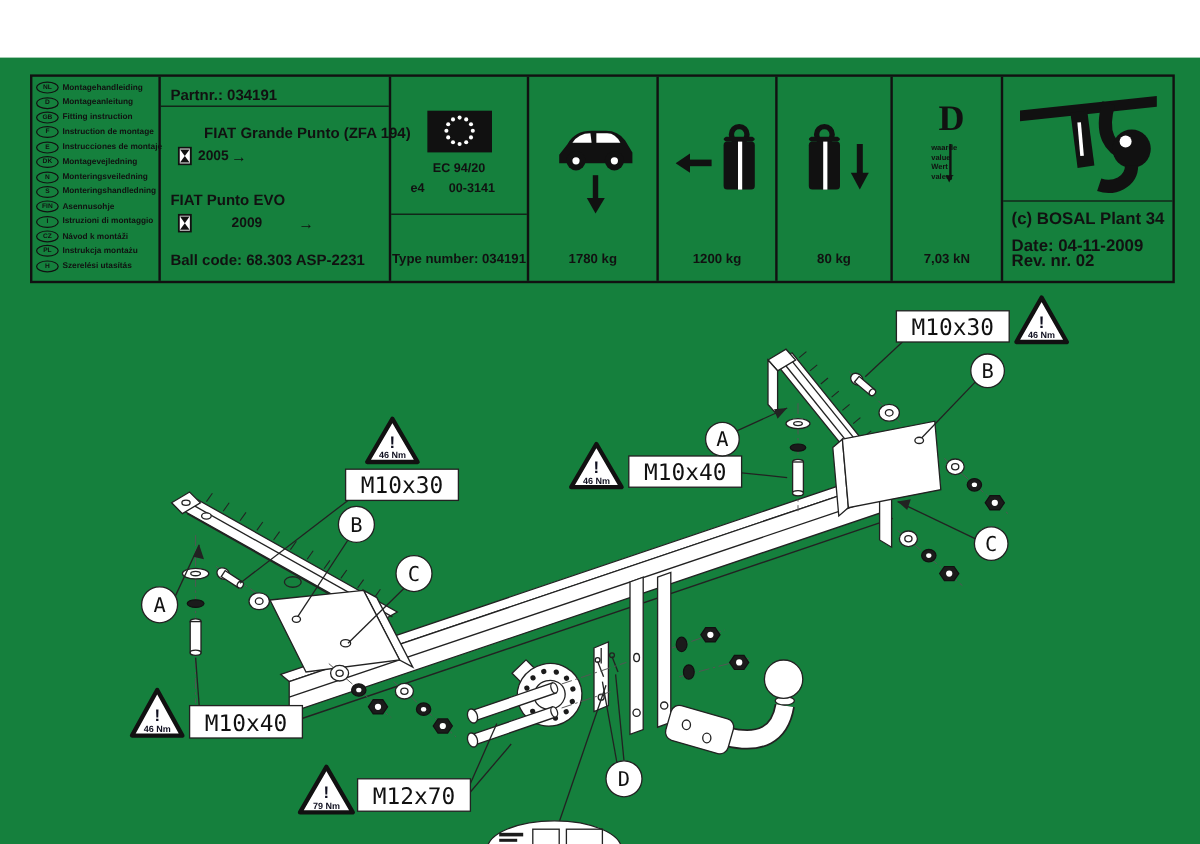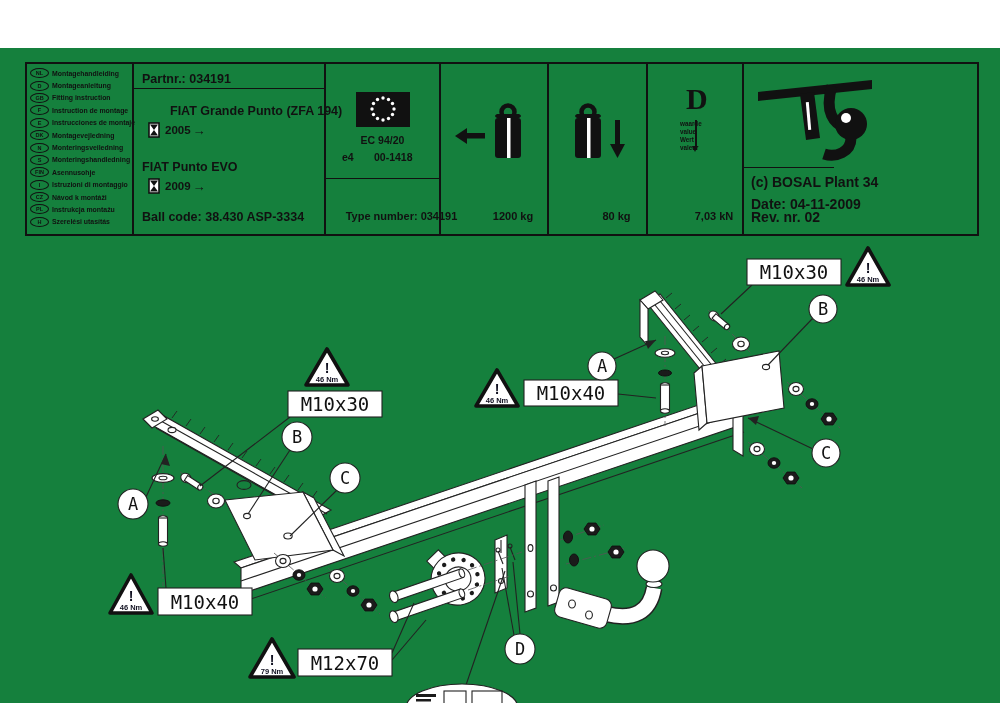--- a/index.html
+++ b/index.html
@@ -17,34 +17,34 @@
   .lang-badge{flex:0 0 17px;height:8px;border:1px solid #111;border-radius:50%;
        font-size:5.5px;font-weight:bold;display:flex;align-items:center;justify-content:center;margin-right:3px;}
   .lang-label{font-size:6.9px;font-weight:bold;white-space:nowrap;}
   
   .pt{position:absolute;font-weight:bold;white-space:nowrap;}
   #partnr{left:8px;top:8px;font-size:12.5px;}
   #part-div{position:absolute;left:0;top:24px;width:100%;border-top:1.6px solid #111;}
   #veh1{left:8px;top:40px;font-size:12.5px;padding-left:28px;}
   #veh2{left:8px;top:96px;font-size:12.5px;}
   .yr{display:flex;align-items:center;position:absolute;left:14px;font-weight:bold;font-size:11.5px;}
-  #yr1{top:58px;} #yr2{top:114px;}
+  #yr1{top:58px;} #yr2{top:114px;gap:28px;}
   .yr svg{margin-right:5px;}
   .arrow-g{font-size:13px;margin-left:2px;}
   #ballcode{left:8px;top:146px;font-size:12.5px;}
   
   #flag{position:absolute;left:30px;top:28px;}
   .ap{position:absolute;width:100%;text-align:center;font-weight:bold;font-size:10.5px;}
   #ec{top:70px;} 
   #enum{top:87px;text-align:left;}
   #enum span{position:absolute;}
   #emark{left:16px;} #anum{left:48px;}
   #type-div{position:absolute;left:0;top:114px;width:100%;border-top:1.6px solid #111;}
   .botlabel{position:absolute;left:0;bottom:12px;width:100%;text-align:center;
-            font-weight:bold;font-size:11px;white-space:nowrap;padding-left:19px;}
+            font-weight:bold;font-size:11px;white-space:nowrap;}
   
   .icn{position:absolute;}
   
   #dletter{position:absolute;left:38px;top:18px;font-family:"Liberation Serif",serif;
            font-weight:bold;font-size:30px;}
   #dwords{position:absolute;left:32px;top:56px;font-size:6.3px;font-weight:bold;line-height:8px;}
   #darrow{position:absolute;left:47px;top:56px;width:1.5px;height:30px;background:#111;}
   #darrow:after{content:"";position:absolute;left:-2.8px;bottom:-5px;border:3.5px solid transparent;border-top:6px solid #111;}
   
   #bosal-div{position:absolute;left:0;top:103px;width:100%;border-top:1.6px solid #111;}
@@ -140,21 +140,21 @@
       <div class="pt" id="veh2">FIAT Punto EVO</div>
       <div class="yr" id="yr2">
         <svg width="12" height="16">
             <rect x="1" y="1" width="10" height="14" fill="#fff" stroke="#111" stroke-width="1.6"></rect>
             <polygon points="2,2.5 10,2.5 6,8" fill="#111"></polygon>
             <polygon points="2,13.5 10,13.5 6,8" fill="#111"></polygon>
           </svg>
         <span>2009</span>
         <span class="arrow-g">→</span>
       </div>
-      <div class="pt" id="ballcode">Ball code: 38.430 ASP-3334</div>
+      <div class="pt" id="ballcode">Ball code: 68.303 ASP-2231</div>
     </div>
 
     <div class="cell">
       <svg id="flag" width="54" height="36">
         <rect x="0" y="0" width="54" height="35" fill="#111"></rect>
         <g fill="#fff">
           <circle cx="38" cy="17" r="1.7"></circle>
             <circle cx="36.5" cy="22.5" r="1.7"></circle>
             <circle cx="32.5" cy="26.5" r="1.7"></circle>
           <circle cx="27" cy="28" r="1.7"></circle>
@@ -164,26 +164,40 @@
             <circle cx="17.5" cy="11.5" r="1.7"></circle>
             <circle cx="21.5" cy="7.5" r="1.7"></circle>
           <circle cx="27" cy="6" r="1.7"></circle>
             <circle cx="32.5" cy="7.5" r="1.7"></circle>
             <circle cx="36.5" cy="11.5" r="1.7"></circle>
         </g>
       </svg>
       <div class="ap" id="ec">EC 94/20</div>
       <div class="ap" id="enum">
         <span id="emark">e4</span>
-        <span id="anum">00-1418</span>
+        <span id="anum">00-3141</span>
       </div>
       <div id="type-div"></div>
       <div class="botlabel">Type number: 034191</div>
     </div>
 
+    <div class="cell">
+      <svg class="icn" style="left:22px;top:38px;" width="66" height="78">
+        <path d="M3,27 L10,18 Q16,7 30,7 L42,7 Q52,7 58,15 L64,25 L64,34 L3,34 Z" fill="#111"></path>
+        <circle cx="17" cy="32" r="8" fill="#111"></circle>
+          <circle cx="17" cy="32" r="3" fill="#fff"></circle>
+        <circle cx="49" cy="32" r="8" fill="#111"></circle>
+          <circle cx="49" cy="32" r="3" fill="#fff"></circle>
+        <path d="M14,17 Q19,9 29,9 L30,17 Z" fill="#fff"></path>
+          <path d="M34,9 L43,9 Q50,9 54,17 L34,17 Z" fill="#fff"></path>
+        <rect x="31" y="44" width="4.5" height="20" fill="#111"></rect>
+        <polygon points="26,63 41,63 33.3,76" fill="#111"></polygon>
+      </svg>
+      <div class="botlabel">1780 kg</div>
+    </div>
 
     <div class="cell">
       <svg class="icn" style="left:14px;top:38px;" width="72" height="62">
         <circle cx="53" cy="10" r="6.5" fill="none" stroke="#111" stroke-width="4.5"></circle>
         <path d="M42,16 Q38,14 42,12 L64,12 Q68,14 64,16 Z" fill="#111"></path>
         <rect x="40" y="16" width="26" height="40" rx="3" fill="#111"></rect>
         <rect x="52" y="16" width="3.5" height="40" fill="#fff"></rect>
         <rect x="12" y="31" width="18" height="5.5" fill="#111"></rect>
         <polygon points="12,26 12,42 0,34" fill="#111"></polygon>
       </svg>

